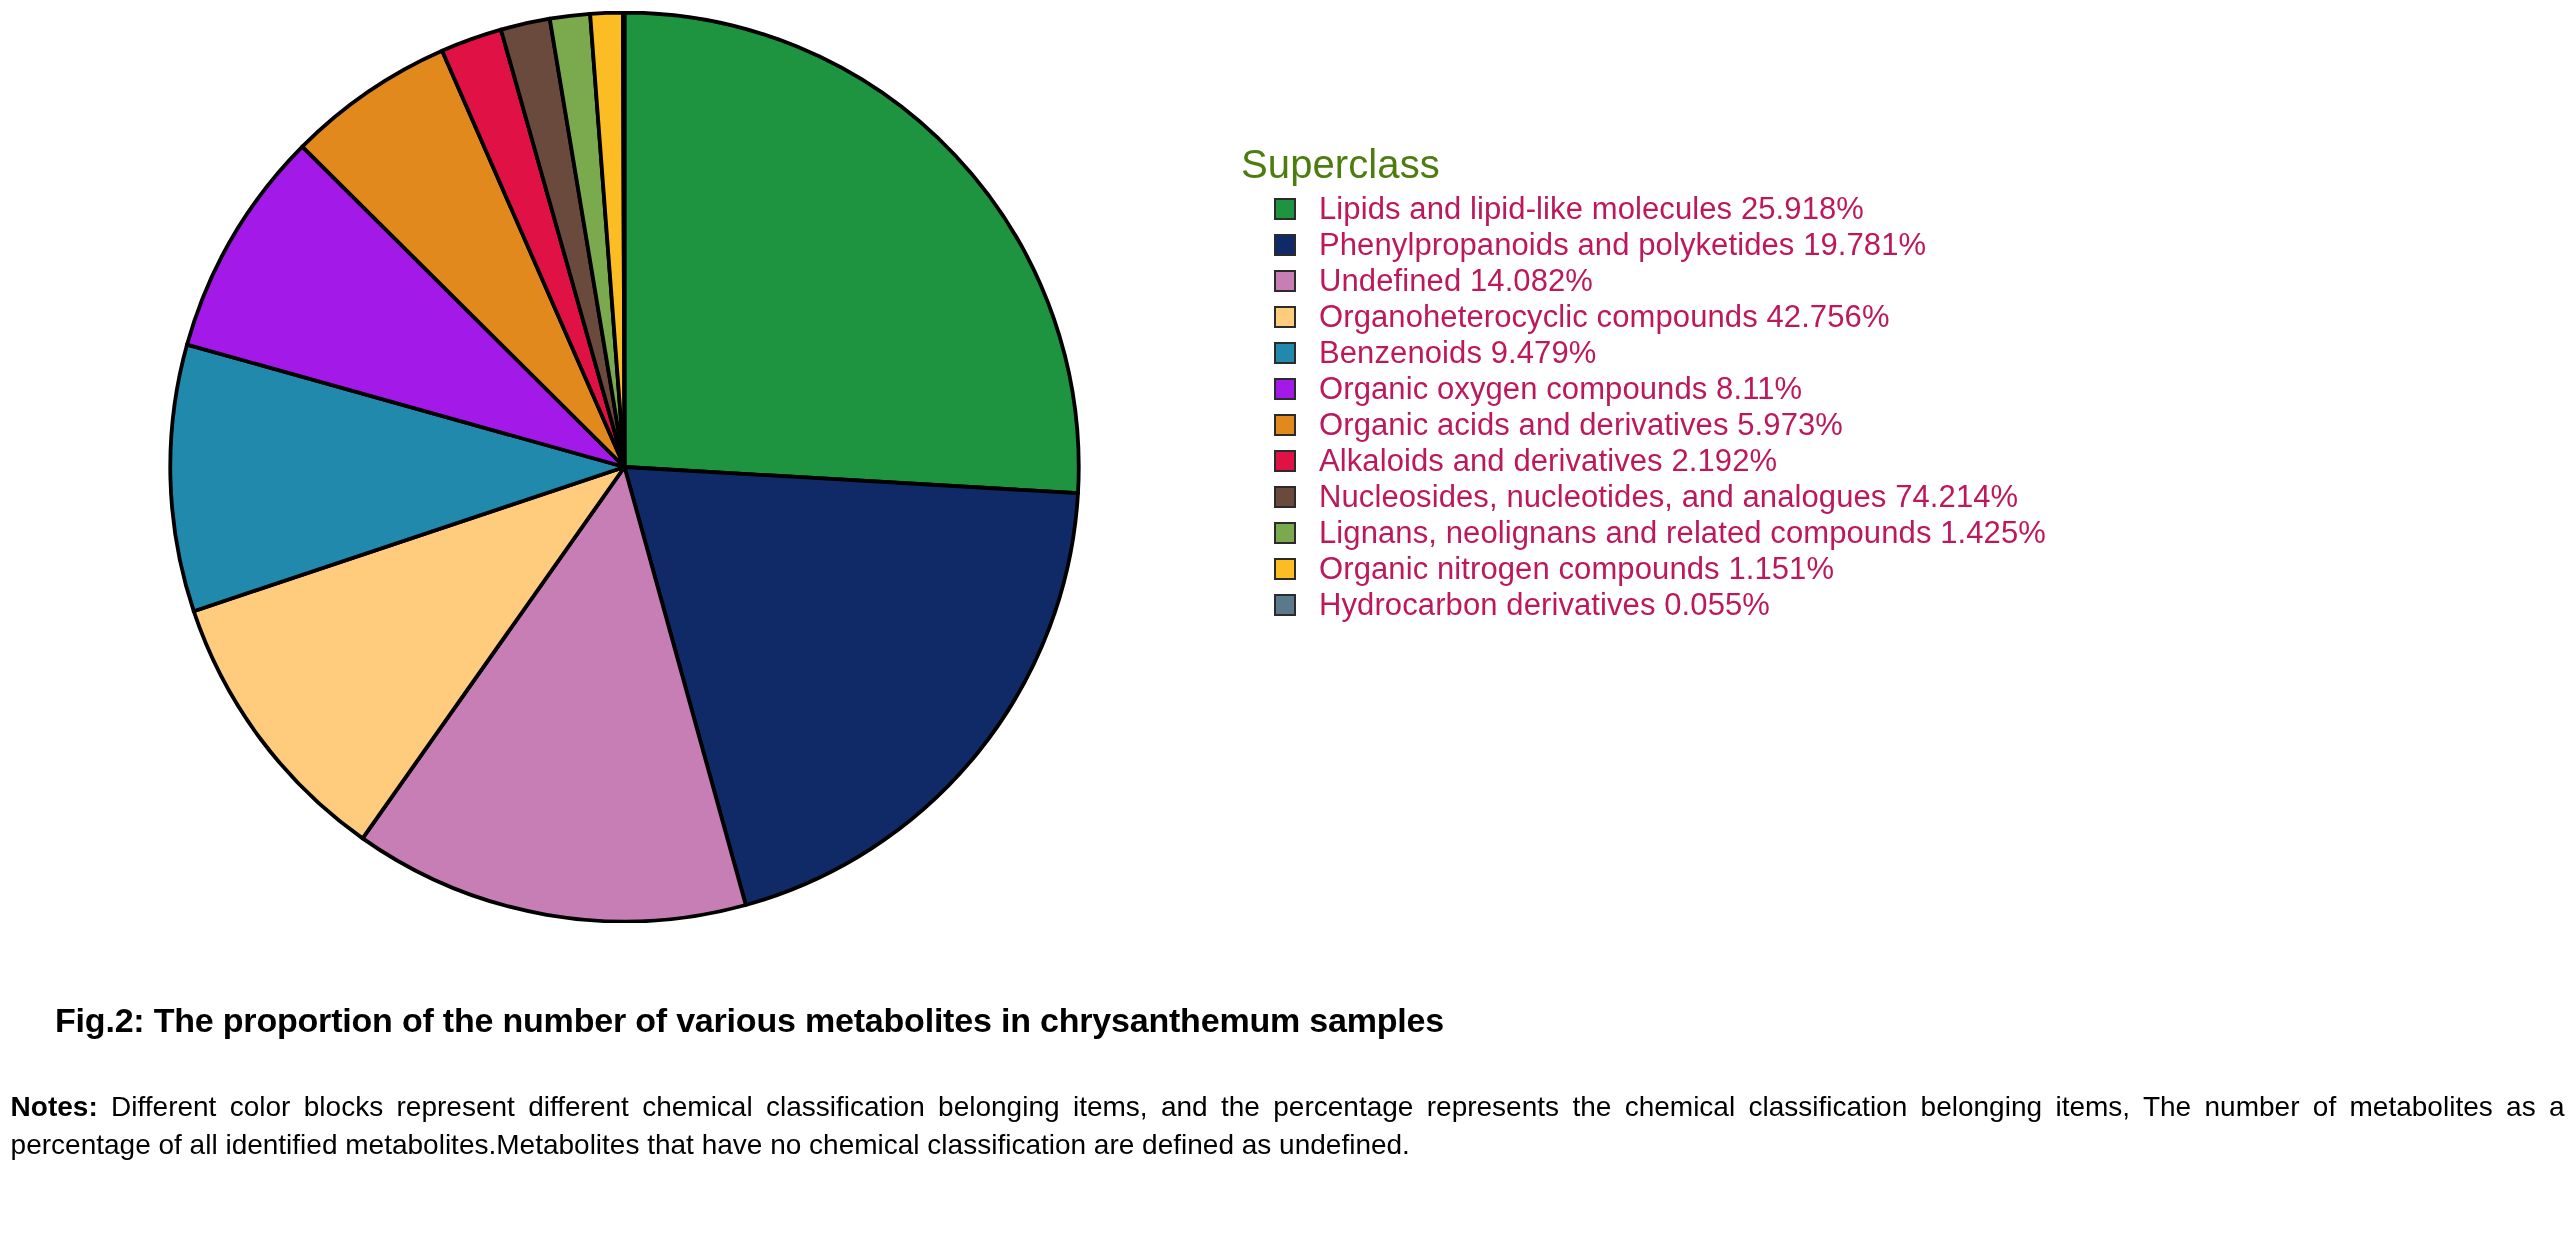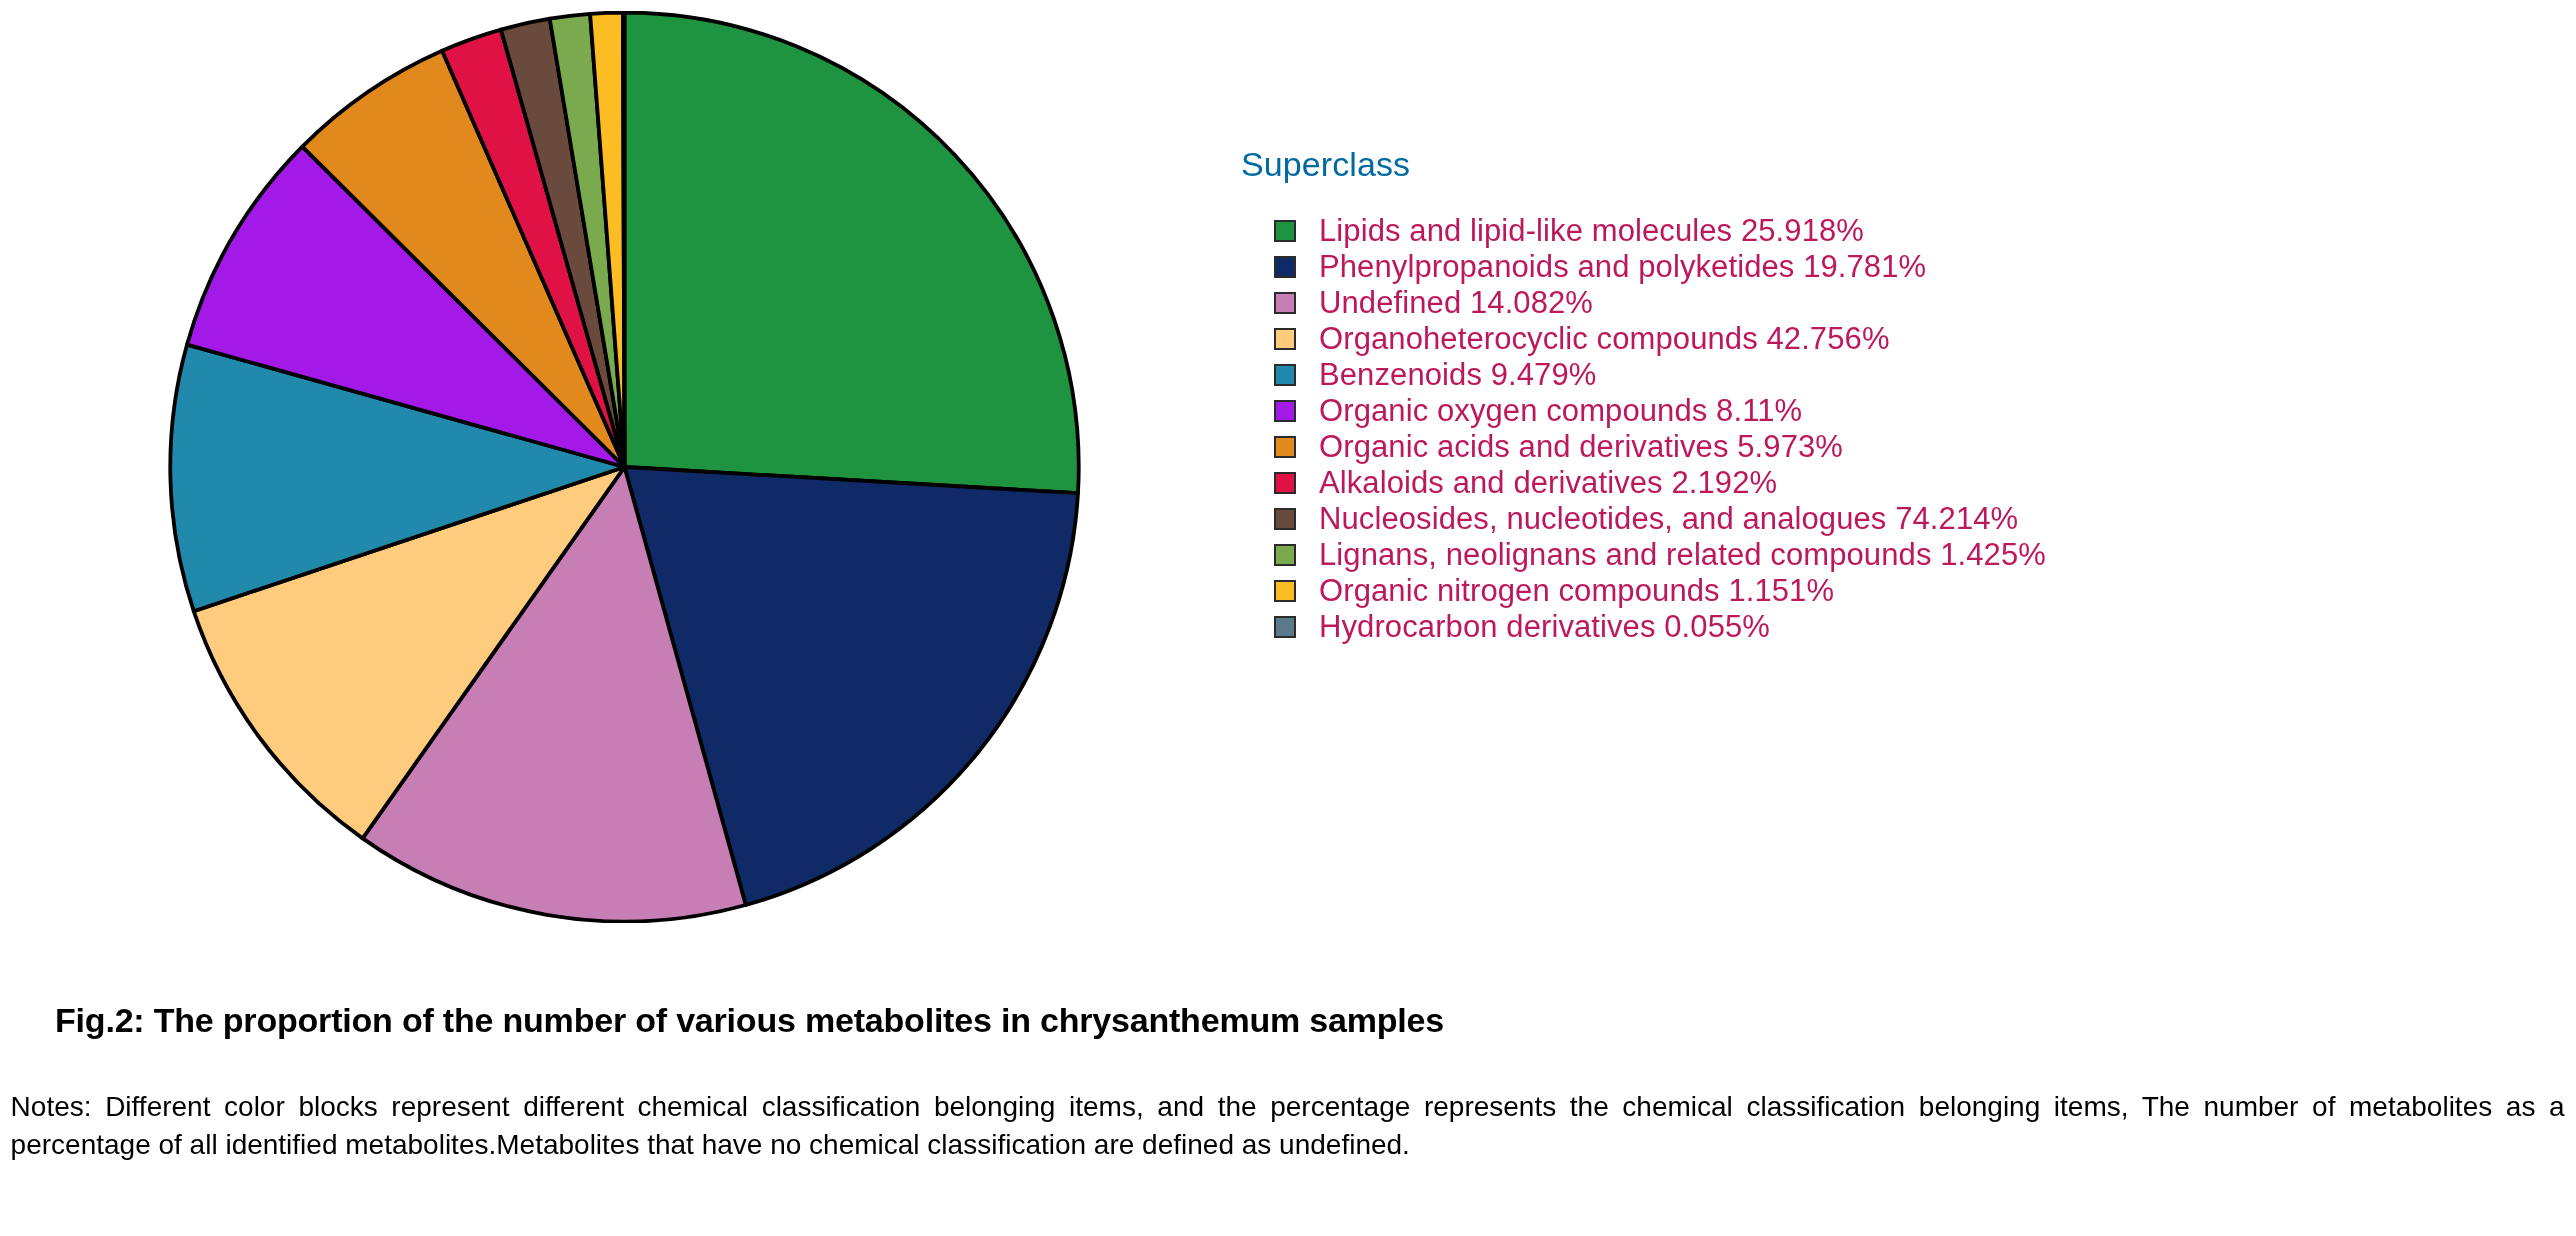--- a/index.html
+++ b/index.html
@@ -35,25 +35,25 @@
   }
 
   
   #legend {
     position: absolute;
     left: 1241px;
     top: 146px;
     width: 1231px;
   }
   #legend-title {
-    font-size: 34px;
+    font-size: 40px;
     line-height: 36px;
-    color: #0369a1;
+    color: #4d7c0f;
     letter-spacing: 0.1px;
-    margin-bottom: 31px;
+    margin-bottom: 9px;
     white-space: nowrap;
   }
   .legend-row {
     display: flex;
     align-items: center;
     height: 36px;
     white-space: nowrap;
   }
   .legend-swatch {
     width: 22px;
@@ -87,21 +87,21 @@
     position: absolute;
     left: 10.6px;
     top: 1088px;
     width: 2554px;
     font-size: 28px;
     line-height: 38px;
     color: #000000;
     text-align: justify;
   }
   #notes-label {
-    font-weight: normal;
+    font-weight: bold;
   }
 </style>
 </head>
 <body>
 
 <div id="page">
 
   <div id="pie-wrap">
     <svg id="pie-svg" viewBox="0 0 1460 1200" preserveAspectRatio="none">
       <g id="pie-slices">

